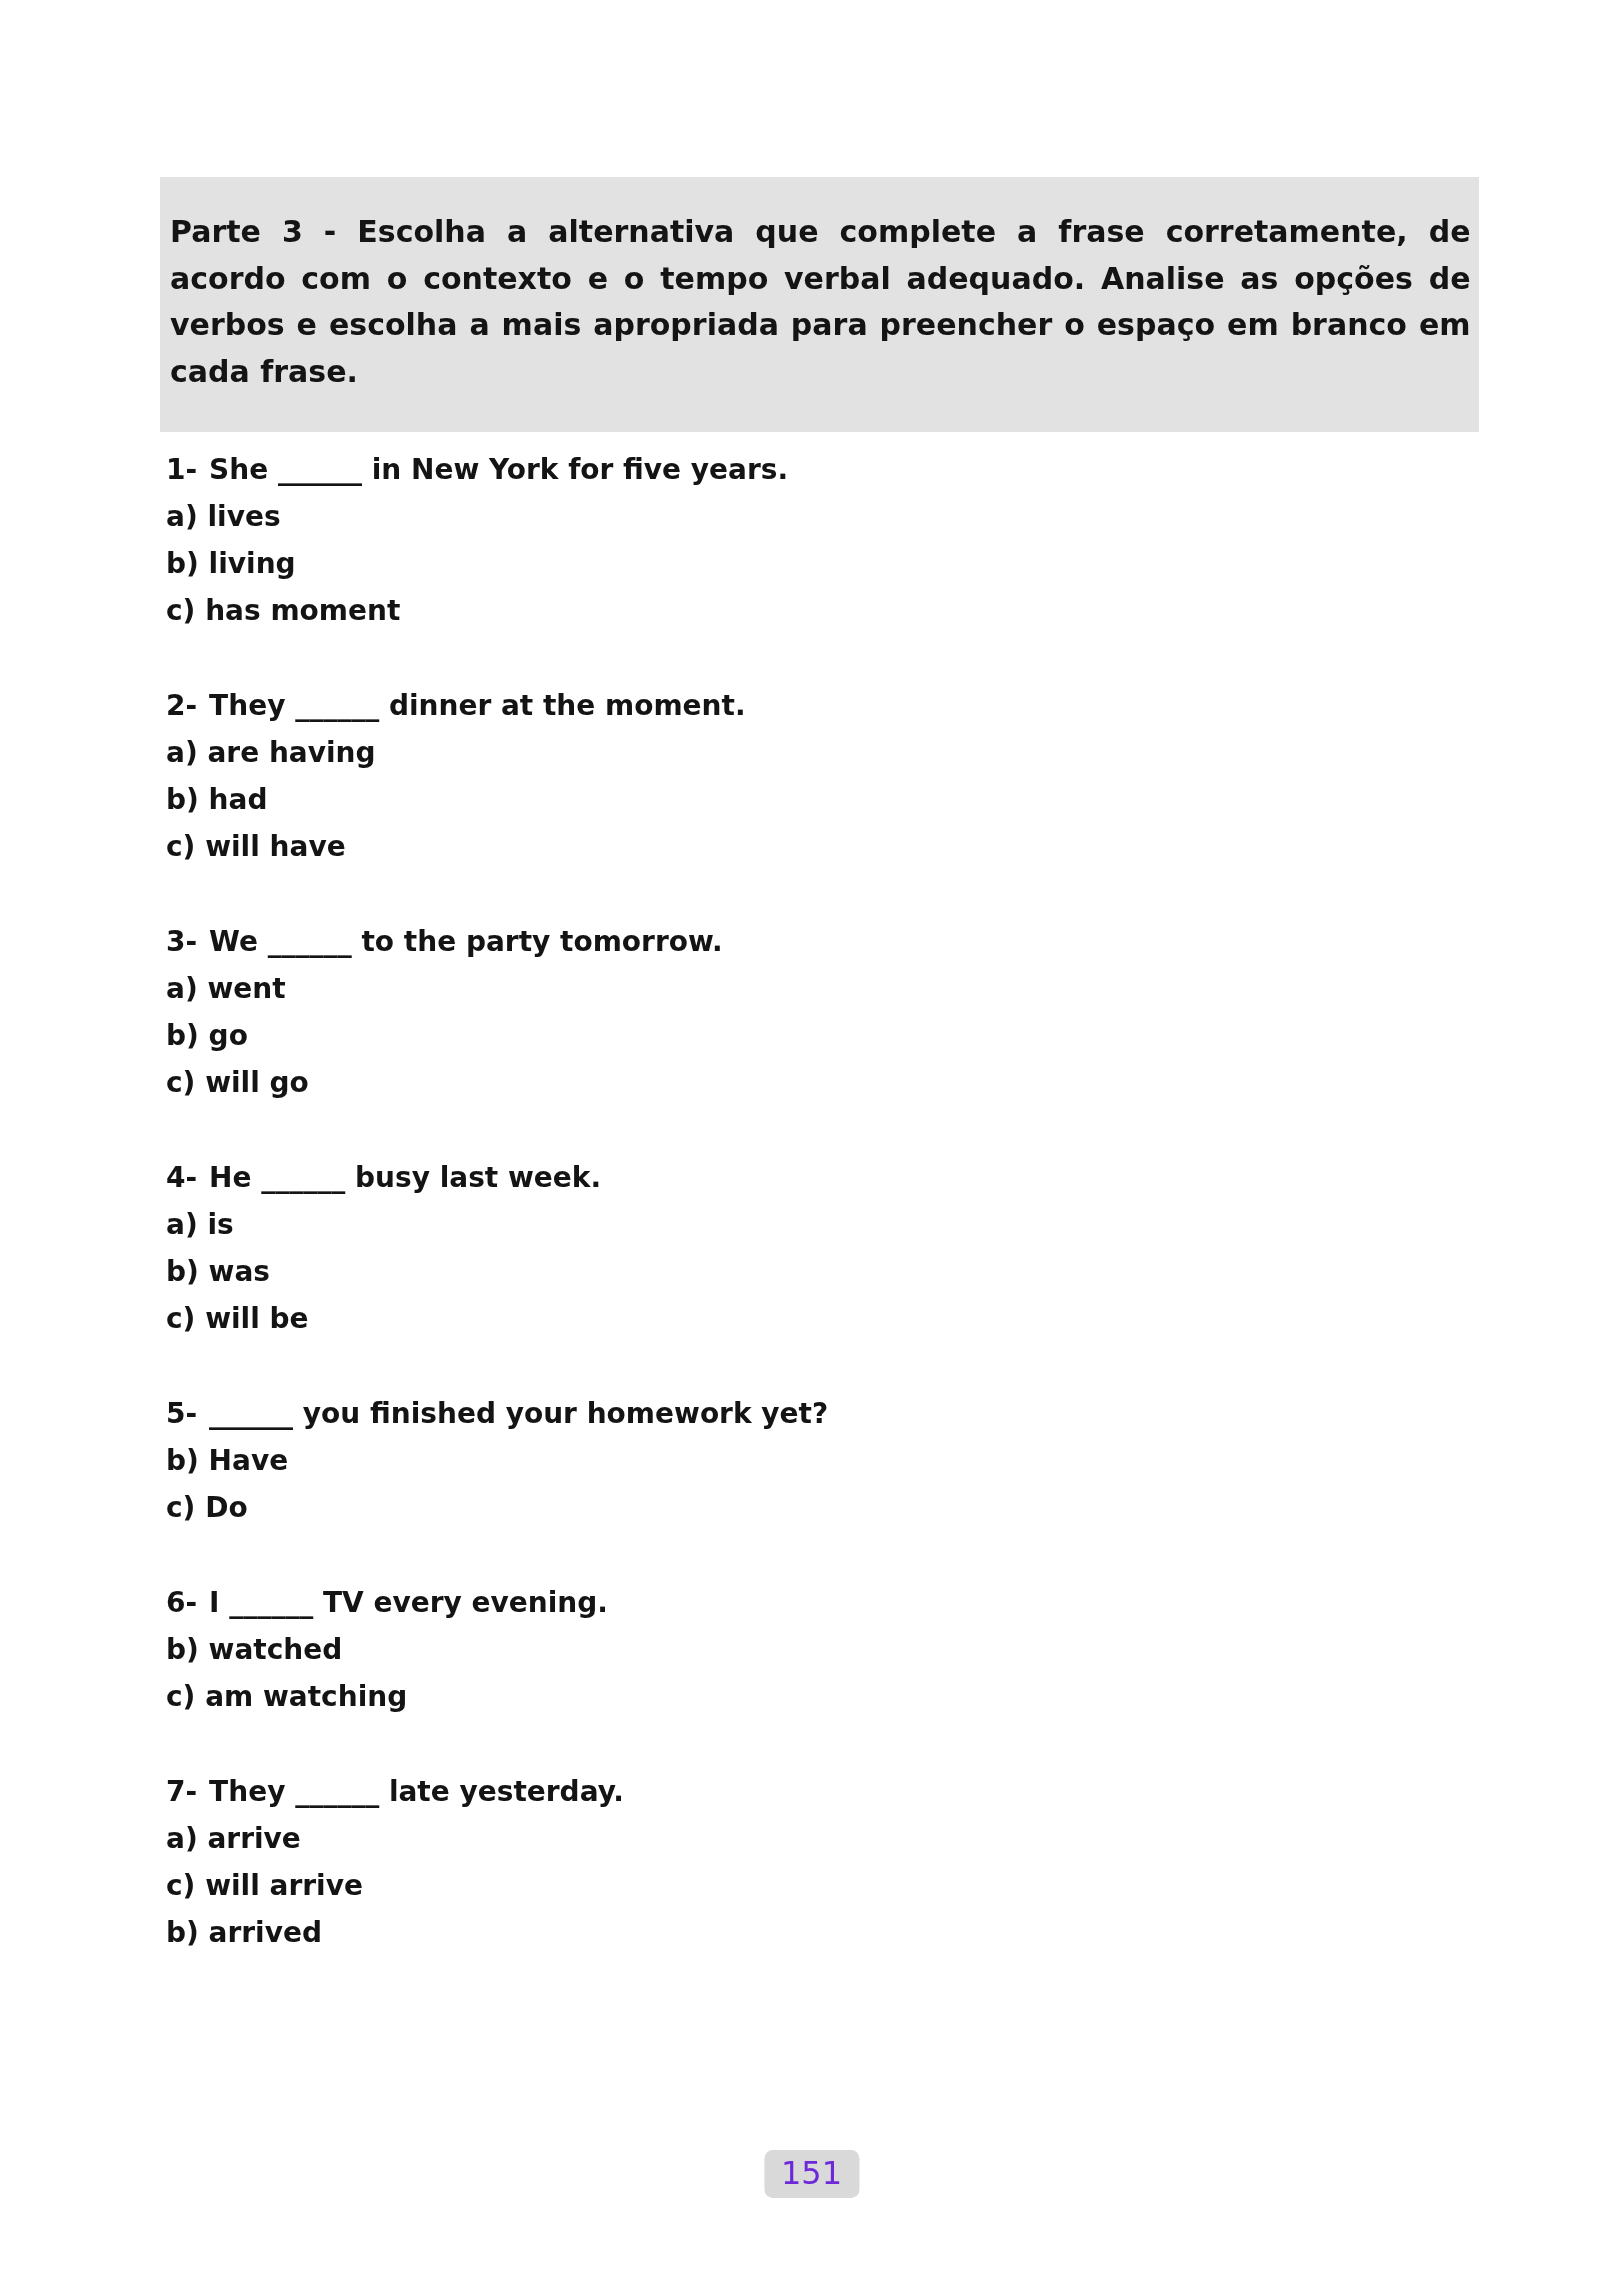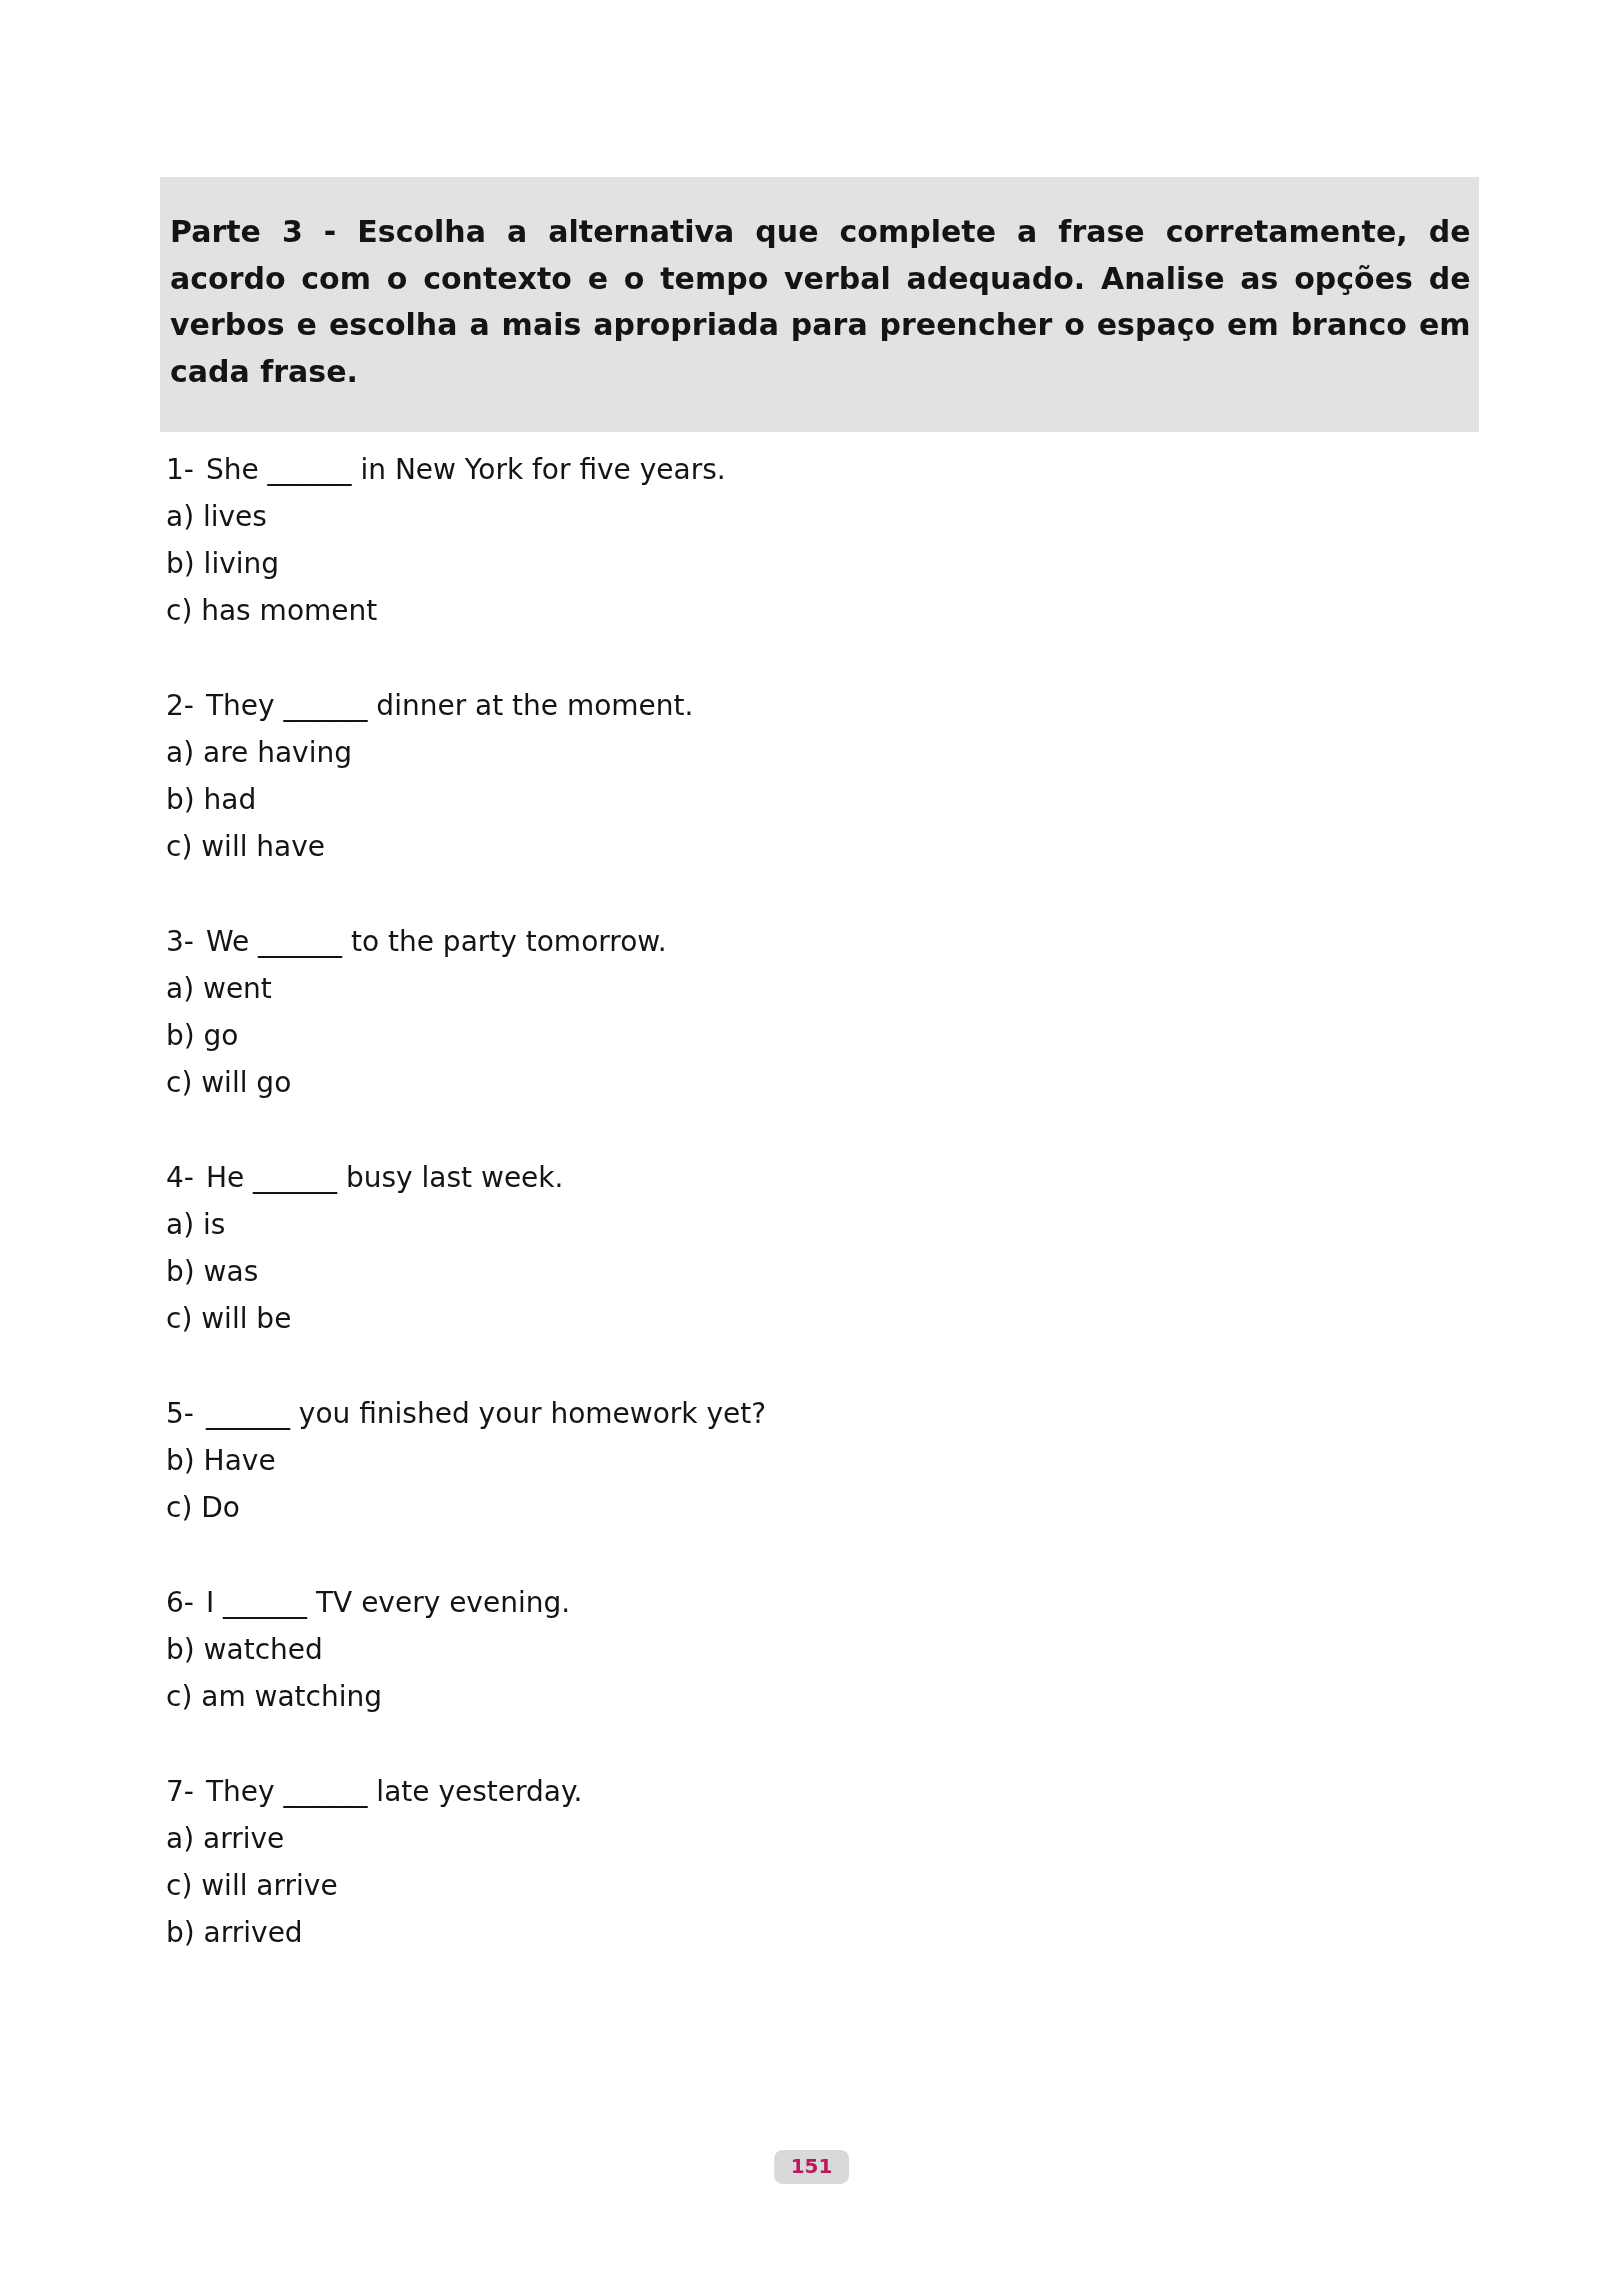--- a/index.html
+++ b/index.html
@@ -36,37 +36,38 @@
     top: 446px;
     width: 1319px;
   }
   .question {
     margin-bottom: 48px;
   }
   .question p {
     font-size: 28px;
     line-height: 47px;
     color: #141414;
+    font-weight: bold;
   }
   .qnum {
     margin-right: 12px;
   }
   .page-number-badge {
     position: absolute;
     top: 2150px;
     left: 50%;
     transform: translateX(-50%);
     background: #d9d9d9;
     border-radius: 8.5px;
     padding: 4.2px 17px 6px 17px;
   }
   .page-number-badge span {
-    font-weight: bold;
-    font-size: 20px;
-    color: #be185d;
+    font-weight: normal;
+    font-size: 32px;
+    color: #6d28d9;
   }
 </style>
 </head>
 <body>
 
 <div class="page">
 
   <div class="instructions-box">
     <p>Parte 3 - Escolha a alternativa que complete a frase corretamente, de acordo com o contexto e o tempo verbal adequado. Analise as opções de verbos e escolha a mais apropriada para preencher o espaço em branco em cada frase.</p>
   </div>

